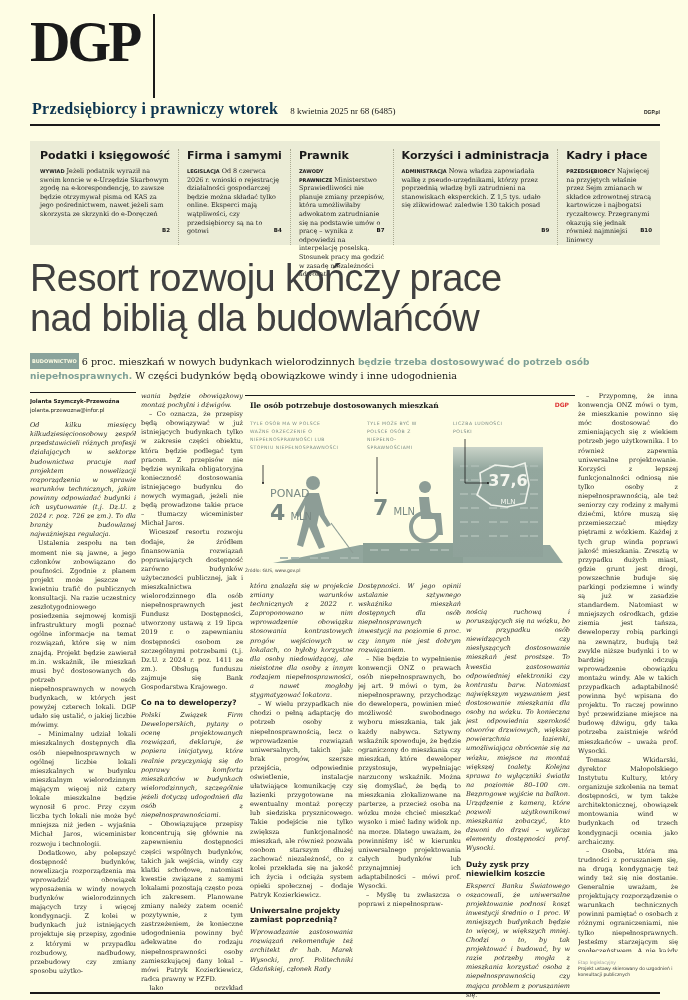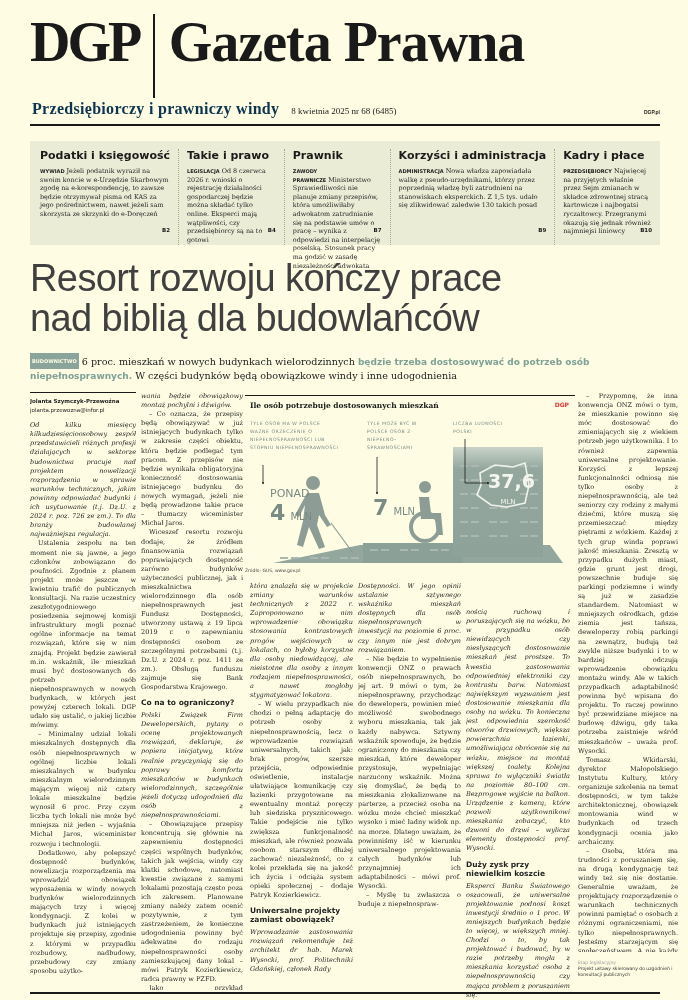--- a/index.html
+++ b/index.html
@@ -52,38 +52,37 @@
   .footer-box .fk { color: #999; }
   .bottom-rule { position: absolute; left: 30px; top: 992px; width: 630px; height: 1.5px; background: #1a1a1a; }
 </style>
 </head>
 <body>
 
 <div class="masthead">
   <div class="logo-row">
     <span class="logo-dgp">DGP</span>
     <span class="logo-sep"></span>
-    <span class="logo-name">Gazeta Prawna</span>
   </div>
   <div class="sub-row">
-    <span class="sub-tagline">Przedsiębiorczy i prawniczy windy</span>
+    <span class="sub-tagline">Przedsiębiorcy i prawniczy wtorek</span>
     <span class="sub-date">8 kwietnia 2025 nr 68 (6485)</span>
     <span class="sub-dgpm">DGP.pl</span>
   </div>
   <div class="mast-rule"></div>
 </div>
 
 <div class="teasers">
   <div class="teaser">
     <div class="teaser-title">Podatki i księgowość</div>
     <div class="teaser-text"><span class="teaser-kicker">Wywiad</span><span>Jeżeli podatnik wyraził na swoim koncie w e-Urzędzie Skarbowym zgodę na e-korespondencję, to zawsze będzie otrzymywał pisma od KAS za jego pośrednictwem, nawet jeżeli sam skorzysta ze skrzynki do e-Doręczeń</span></div>
     <span class="teaser-page">B2</span>
   </div>
   <div class="teaser">
-    <div class="teaser-title">Takie i prawo</div>
+    <div class="teaser-title">Firma i samymi</div>
     <div class="teaser-text"><span class="teaser-kicker">Legislacja</span><span>Od 8 czerwca 2026 r. wnioski o rejestrację działalności gospodarczej będzie można składać tylko online. Eksperci mają wątpliwości, czy przedsiębiorcy są na to gotowi</span></div>
     <span class="teaser-page">B4</span>
   </div>
   <div class="teaser">
     <div class="teaser-title">Prawnik</div>
     <div class="teaser-text"><span class="teaser-kicker">Zawody prawnicze</span><span>Ministerstwo Sprawiedliwości nie planuje zmiany przepisów, która umożliwiłaby adwokatom zatrudnianie się na podstawie umów o pracę – wynika z odpowiedzi na interpelację poselską. Stosunek pracy ma godzić w zasadę niezależności adwokata</span></div>
     <span class="teaser-page">B7</span>
   </div>
   <div class="teaser">
     <div class="teaser-title">Korzyści i administracja</div>
@@ -114,21 +113,21 @@
   <p class="noindent">Od kilku miesięcy kilkudziesięcioosobowy zespół przedstawicieli różnych profesji działających w sektorze budownictwa pracuje nad projektem nowelizacji rozporządzenia w sprawie warunków technicznych, jakim powinny odpowiadać budynki i ich usytuowanie (t.j. Dz.U. z 2024 r. poz. 726 ze zm.). To dla branży budowlanej najważniejsza regulacja.</p>
   <p>Ustalenia zespołu na ten moment nie są jawne, a jego członków zobowiązano do poufności. Zgodnie z planem projekt może jeszcze w kwietniu trafić do publicznych konsultacji. Na razie uczestnicy zeszłotygodniowego posiedzenia sejmowej komisji infrastruktury mogli poznać ogólne informacje na temat rozwiązań, które się w nim znajdą. Projekt będzie zawierał m.in. wskaźnik, ile mieszkań musi być dostosowanych do potrzeb osób niepełnosprawnych w nowych budynkach, w których jest powyżej czterech lokali. DGP udało się ustalić, o jakiej liczbie mówimy.</p>
   <p>– Minimalny udział lokali mieszkalnych dostępnych dla osób niepełnosprawnych w ogólnej liczbie lokali mieszkalnych w budynku mieszkalnym wielorodzinnym mającym więcej niż cztery lokale mieszkalne będzie wynosił 6 proc. Przy czym liczba tych lokali nie może być mniejsza niż jeden – wyjaśnia Michał Jaros, wiceminister rozwoju i technologii.</p>
   <p>Dodatkowo, aby polepszyć dostępność budynków, nowelizacja rozporządzenia ma wprowadzić obowiązek wyposażenia w windy nowych budynków wielorodzinnych mających trzy i więcej kondygnacji. Z kolei w budynkach już istniejących projektuje się przepisy, zgodnie z którymi w przypadku rozbudowy, nadbudowy, przebudowy czy zmiany sposobu użytko-</p>
 </div>
 
 <div class="col" style="left:141px; top:392px; width:102px; height:598px; overflow:hidden;">
   <p class="noindent">wania będzie obowiązkowy montaż pochylni i dźwigów.</p>
   <p>– Co oznacza, że przepisy będą obowiązywać w już istniejących budynkach tylko w zakresie części obiektu, która będzie podlegać tym pracom. Z przepisów nie będzie wynikała obligatoryjna konieczność dostosowania istniejącego budynku do nowych wymagań, jeżeli nie będą prowadzone takie prace – tłumaczy wiceminister Michał Jaros.</p>
   <p>Wiceszef resortu rozwoju dodaje, że źródłem finansowania rozwiązań poprawiających dostępność zarówno budynków użyteczności publicznej, jak i mieszkalnictwa wielorodzinnego dla osób niepełnosprawnych jest Fundusz Dostępności, utworzony ustawą z 19 lipca 2019 r. o zapewnianiu dostępności osobom ze szczególnymi potrzebami (t.j. Dz.U. z 2024 r. poz. 1411 ze zm.). Obsługą funduszu zajmuje się Bank Gospodarstwa Krajowego.</p>
-  <h4>Co na to ograniczony?</h4>
+  <h4>Co na to deweloperzy?</h4>
   <p class="noindent">Polski Związek Firm Deweloperskich, pytany o ocenę projektowanych rozwiązań, deklaruje, że popiera inicjatywy, które realnie przyczyniają się do poprawy komfortu mieszkańców w budynkach wielorodzinnych, szczególnie jeżeli dotyczą udogodnień dla osób z niepełnosprawnościami.</p>
   <p>– Obowiązujące przepisy koncentrują się głównie na zapewnieniu dostępności części wspólnych budynków, takich jak wejścia, windy czy klatki schodowe, natomiast kwestie związane z samymi lokalami pozostają często poza ich zakresem. Planowane zmiany należy zatem ocenić pozytywnie, z tym zastrzeżeniem, że konieczne udogodnienia powinny być adekwatne do rodzaju niepełnosprawności osoby zamieszkującej dany lokal – mówi Patryk Kozierkiewicz, radca prawny w PZFD.</p>
   <p>Jako przykład niewłaściwego rozwiązania ekspert PZFD podaje propozycję,</p>
 </div>
 
 <div class="graphic">
   <div class="graphic-rule"></div>
   <div class="graphic-title">Ile osób potrzebuje dostosowanych mieszkań</div>
   <div class="graphic-logo">DGP</div>
   <svg style="position:absolute; left:0; top:0;" width="330" height="175">
@@ -218,37 +217,37 @@
     <span class="big">4</span>
     <span class="unit">MLN</span>
   </div>
   <div class="g-label" style="left:122px; top:25px; width:62px;">Tyle może być w Polsce osób z niepełno-sprawnościami</div>
   <div class="g-value" style="left:128px; top:100px;">
     <span class="big">7</span>
     <span class="unit">MLN</span>
   </div>
   <div class="g-label" style="left:208px; top:25px; width:70px;">Liczba ludności Polski</div>
   <div class="g-value" style="left:243px; top:78px; color:#f4f6ee; text-align:center; width:40px;">
-    <span class="big" style="font-size:19px; display:block; line-height:16px;">37,6</span>
+    <span class="big" style="font-size:16px; display:block; line-height:16px;">37,6</span>
     <span class="unit" style="font-size:7px;">MLN</span>
   </div>
   <div style="position:absolute; left:0; top:173px; width:330px; font-family:'DejaVu Sans',sans-serif; font-size:4.5px; color:#444;">Źródło: GUS, www.gov.pl</div>
 </div>
 
 <div class="col" style="left:250px; top:582px; width:103px; height:408px; overflow:hidden;">
   <p class="noindent">która znalazła się w projekcie zmiany warunków technicznych z 2022 r. Zaproponowano w nim wprowadzenie obowiązku stosowania kontrastowych progów wejściowych w lokalach, co byłoby korzystne dla osoby niedowidzącej, ale nieistotne dla osoby z innym rodzajem niepełnosprawności, a nawet mogłoby stygmatyzować lokatora.</p>
   <p>– W wielu przypadkach nie chodzi o pełną adaptację do potrzeb osoby z niepełnosprawnością, lecz o wprowadzenie rozwiązań uniwersalnych, takich jak: brak progów, szersze przejścia, odpowiednie oświetlenie, instalacje ułatwiające komunikację czy łazienki przygotowane na ewentualny montaż poręczy lub siedziska prysznicowego. Takie podejście nie tylko zwiększa funkcjonalność mieszkań, ale również pozwala osobom starszym dłużej zachować niezależność, co z kolei przekłada się na jakość ich życia i odciąża system opieki społecznej – dodaje Patryk Kozierkiewicz.</p>
-  <h4>Uniwersalne projekty zamiast obowiązek?</h4>
+  <h4>Uniwersalne projekty zamiast poprzednią?</h4>
   <p class="noindent">Wprowadzanie zastosowania rozwiązań rekomenduje też architekt dr hab. Marek Wysocki, prof. Politechniki Gdańskiej, członek Rady</p>
 </div>
 
 <div class="col" style="left:358px; top:582px; width:103px; height:408px; overflow:hidden;">
   <p class="noindent">Dostępności. W jego opinii ustalanie sztywnego wskaźnika mieszkań dostępnych dla osób niepełnosprawnych w inwestycji na poziomie 6 proc. czy innym nie jest dobrym rozwiązaniem.</p>
   <p>– Nie będzie to wypełnienie konwencji ONZ o prawach osób niepełnosprawnych, bo jej art. 9 mówi o tym, że niepełnosprawny, przychodząc do dewelopera, powinien mieć możliwość swobodnego wyboru mieszkania, tak jak każdy nabywca. Sztywny wskaźnik spowoduje, że będzie ograniczony do mieszkania czy mieszkań, które deweloper przystosuje, wypełniając narzucony wskaźnik. Można się domyślać, że będą to mieszkania zlokalizowane na parterze, a przecież osoba na wózku może chcieć mieszkać wysoko i mieć ładny widok np. na morze. Dlatego uważam, że powinniśmy iść w kierunku uniwersalnego projektowania całych budynków lub przynajmniej ich adaptabilności – mówi prof. Wysocki.</p>
-  <p>– Myślę tu zwłaszcza o buduje z niepełnospraw-</p>
+  <p>– Myślę tu zwłaszcza o poprawi z niepełnospraw-</p>
 </div>
 
 <div class="col" style="left:466px; top:608px; width:104px; height:408px; overflow:hidden;">
   <p class="noindent">nością ruchową i poruszających się na wózku, bo w przypadku osób niewidzących czy niesłyszących dostosowanie mieszkań jest prostsze. To kwestia zastosowania odpowiedniej elektroniki czy kontrastu barw. Natomiast największym wyzwaniem jest dostosowanie mieszkania dla osoby na wózku. To konieczna jest odpowiednia szerokość otworów drzwiowych, większa powierzchnia łazienki, umożliwiająca obrócenie się na wózku, miejsce na montaż większej toalety. Kolejna sprawa to wyłączniki światła na poziomie 80–100 cm. Bezprogowe wyjście na balkon. Urządzenie z kamerą, które pozwoli użytkownikowi mieszkania zobaczyć, kto dzwoni do drzwi – wylicza elementy dostępności prof. Wysocki.</p>
   <h4>Duży zysk przy niewielkim koszcie</h4>
   <p class="noindent">Eksperci Banku Światowego oszacowali, że uniwersalne projektowanie podnosi koszt inwestycji średnio o 1 proc. W mniejszych budynkach będzie to więcej, w większych mniej. Chodzi o to, by tak projektować i budować, by w razie potrzeby mogła z mieszkania korzystać osoba z niepełnosprawnością czy mająca problem z poruszaniem się.</p>
 </div>
 
 <div class="col" style="left:578px; top:392px; width:100px; height:560px; overflow:hidden;">
   <p>– Przypomnę, że inna konwencja ONZ mówi o tym, że mieszkanie powinno się móc dostosować do zmieniających się z wiekiem potrzeb jego użytkownika. I to również zapewnia uniwersalne projektowanie. Korzyści z lepszej funkcjonalności odniosą nie tylko osoby z niepełnosprawnością, ale też seniorzy czy rodziny z małymi dziećmi, które muszą się przemieszczać między piętrami z wózkiem. Każdej z tych grup winda poprawi jakość mieszkania. Zresztą w przypadku dużych miast, gdzie grunt jest drogi, powszechnie buduje się parkingi podziemne i windy są już w zasadzie standardem. Natomiast w mniejszych ośrodkach, gdzie ziemia jest tańsza, deweloperzy robią parkingi na zewnątrz, budują też zwykle niższe budynki i to w bardziej odczują wprowadzenie obowiązku montażu windy. Ale w takich przypadkach adaptabilność powinna być wpisana do projektu. To raczej powinno być przewidziane miejsce na budowę dźwigu, gdy taka potrzeba zaistnieje wśród mieszkańców – uważa prof. Wysocki.</p>

